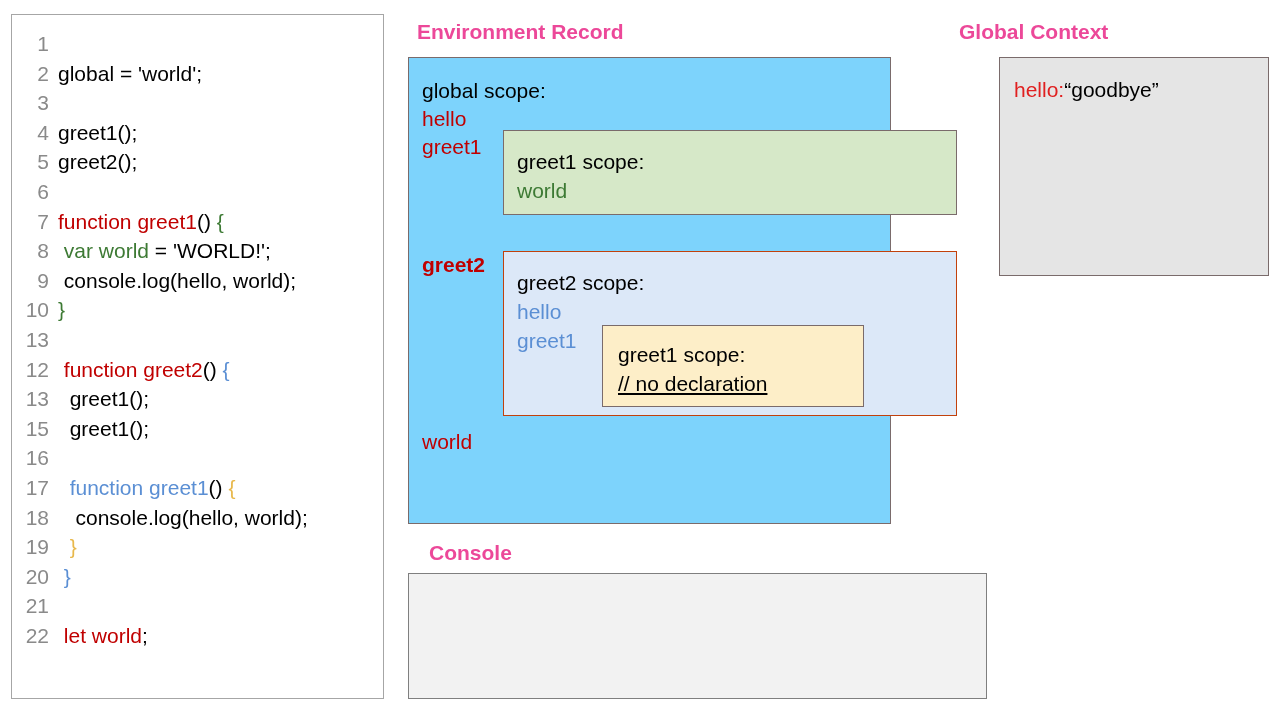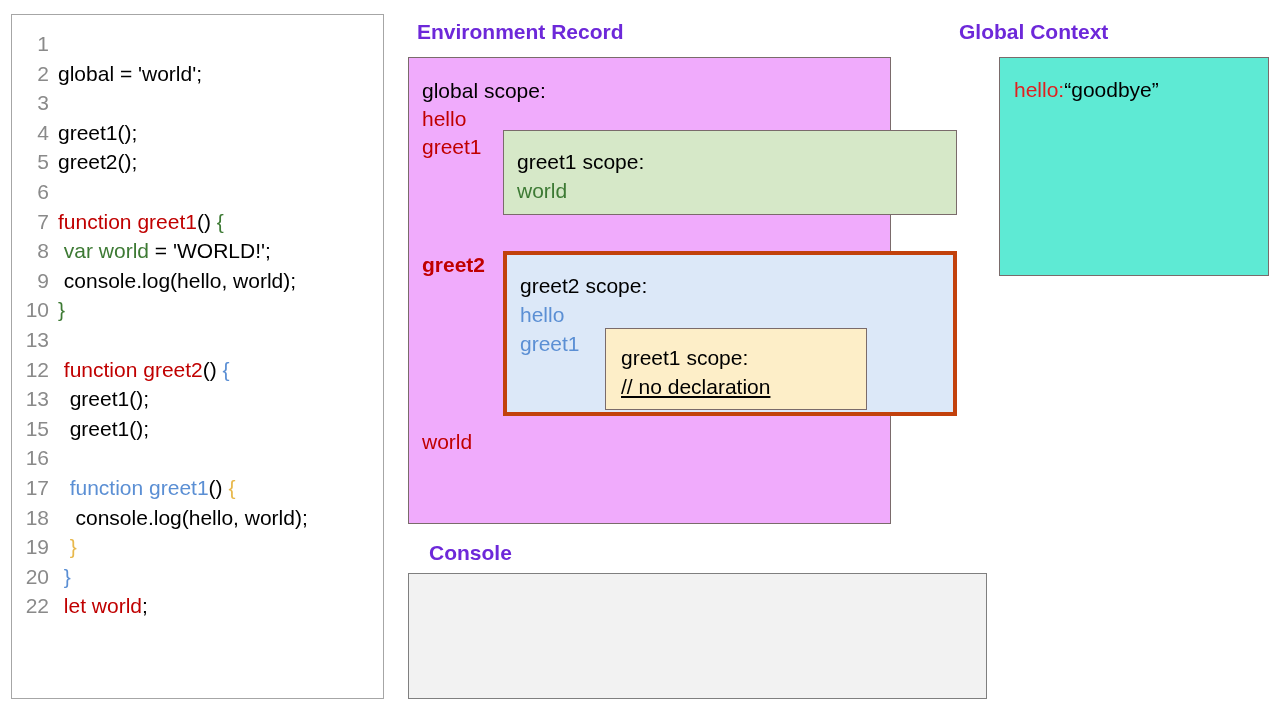--- a/index.html
+++ b/index.html
@@ -54,37 +54,37 @@
   .tok-green { color: #3d7a34; }
   .tok-blue  { color: #5b8fd4; }
   .tok-tan   { color: #e8b84b; }
   .tok-black { color: #000000; }
 
   
   .section-title {
     position: absolute;
     font-size: 21px;
     font-weight: bold;
-    color: #6d28d9;
+    color: #ec4899;
     white-space: nowrap;
   }
   #env-title    { left: 417px; top: 20px; }
   #global-title { left: 959px; top: 20px; }
   #console-title{ left: 417px; top: 541px; margin-left: 12px; }
 
   
   #env-box {
     position: absolute;
     left: 408px;
     top: 57px;
     width: 483px;
     height: 467px;
     box-sizing: border-box;
     border: 1px solid #7a6b6b;
-    background: #f0abfc;
+    background: #7dd3fc;
   }
   .scope-label {
     position: absolute;
     font-size: 21px;
     line-height: 29px;
     white-space: nowrap;
   }
   .scope-title { color: #000000; }
 
   #global-scope-title { left: 13px; top: 18px; }
@@ -108,21 +108,21 @@
   #greet1-scope-world { left: 13px; top: 45px; color: #3d7a34; }
 
   
   #greet2-scope-box {
     position: absolute;
     left: 94px;
     top: 193px;
     width: 454px;
     height: 165px;
     box-sizing: border-box;
-    border: 4px solid #c2410c;
+    border: 1px solid #c2410c;
     background: #dce8f8;
   }
   #greet2-scope-title  { left: 13px; top: 16px; color: #000000; }
   #greet2-scope-hello  { left: 13px; top: 45px; color: #5b8fd4; }
   #greet2-scope-greet1 { left: 13px; top: 74px; color: #5b8fd4; }
 
   
   #inner-greet1-box {
     position: absolute;
     left: 98px;
@@ -150,21 +150,21 @@
 
   
   #global-box {
     position: absolute;
     left: 999px;
     top: 57px;
     width: 270px;
     height: 219px;
     box-sizing: border-box;
     border: 1px solid #7a6b6b;
-    background: #5eead4;
+    background: #e5e5e5;
   }
   #global-entry {
     position: absolute;
     left: 14px;
     top: 17px;
     font-size: 21px;
     line-height: 29px;
     white-space: nowrap;
   }
   .gc-key { color: #e02020; }
@@ -187,20 +187,21 @@
       <div class="code-line"><span class="ln">10</span><span class="code-text"><span class="tok-green">}</span></span></div>
       <div class="code-line"><span class="ln">13</span><span class="code-text"><span class="tok-black"></span></span></div>
       <div class="code-line"><span class="ln">12</span><span class="code-text"><span class="tok-red"> function greet2</span><span class="tok-black">()</span><span class="tok-blue"> {</span></span></div>
       <div class="code-line"><span class="ln">13</span><span class="code-text"><span class="tok-black">  greet1();</span></span></div>
       <div class="code-line"><span class="ln">15</span><span class="code-text"><span class="tok-black">  greet1();</span></span></div>
       <div class="code-line"><span class="ln">16</span><span class="code-text"><span class="tok-black"></span></span></div>
       <div class="code-line"><span class="ln">17</span><span class="code-text"><span class="tok-blue">  function greet1</span><span class="tok-black">()</span><span class="tok-tan"> {</span></span></div>
       <div class="code-line"><span class="ln">18</span><span class="code-text"><span class="tok-black">   console.log(hello, world);</span></span></div>
       <div class="code-line"><span class="ln">19</span><span class="code-text"><span class="tok-tan">  }</span></span></div>
       <div class="code-line"><span class="ln">20</span><span class="code-text"><span class="tok-blue"> }</span></span></div>
+      <div class="code-line"><span class="ln">21</span><span class="code-text"><span class="tok-black"></span></span></div>
       <div class="code-line"><span class="ln">22</span><span class="code-text"><span class="tok-red"> let world</span><span class="tok-black">;</span></span></div>
     </div>
 </div>
 
 <div class="section-title" id="env-title">Environment Record</div>
 
 <div id="env-box">
 
   <div class="scope-label scope-title" id="global-scope-title">global scope:</div>
 

